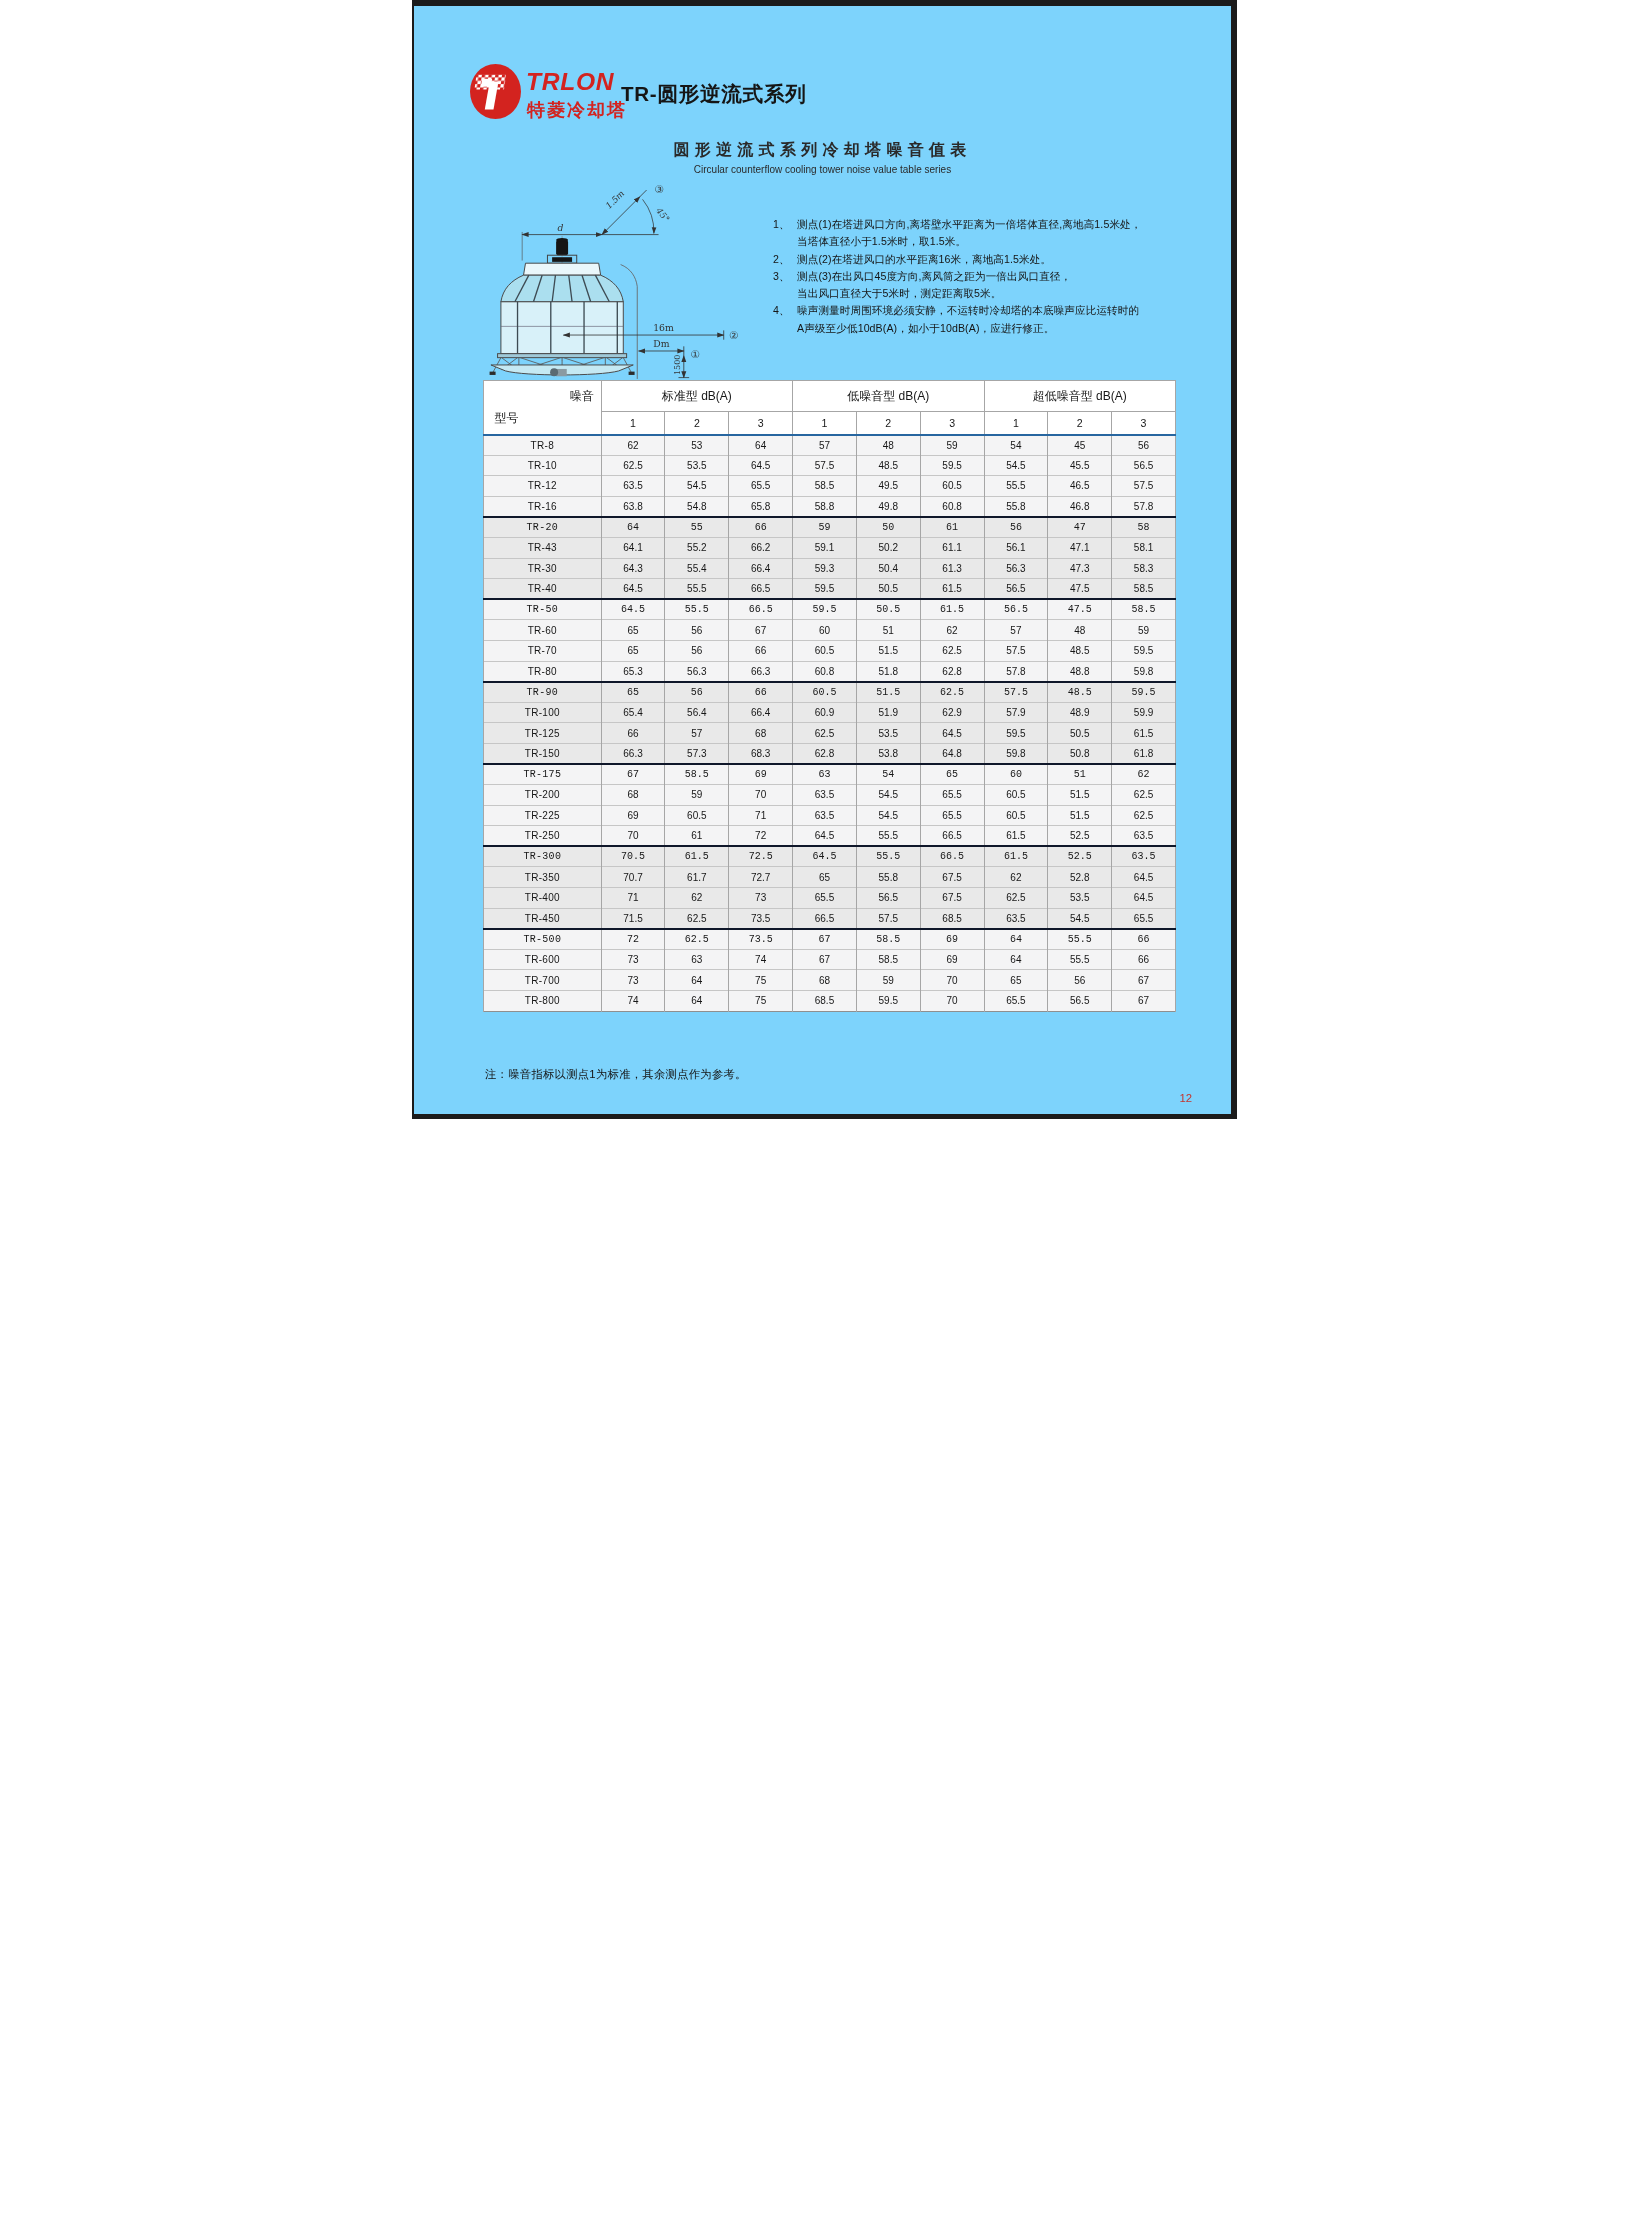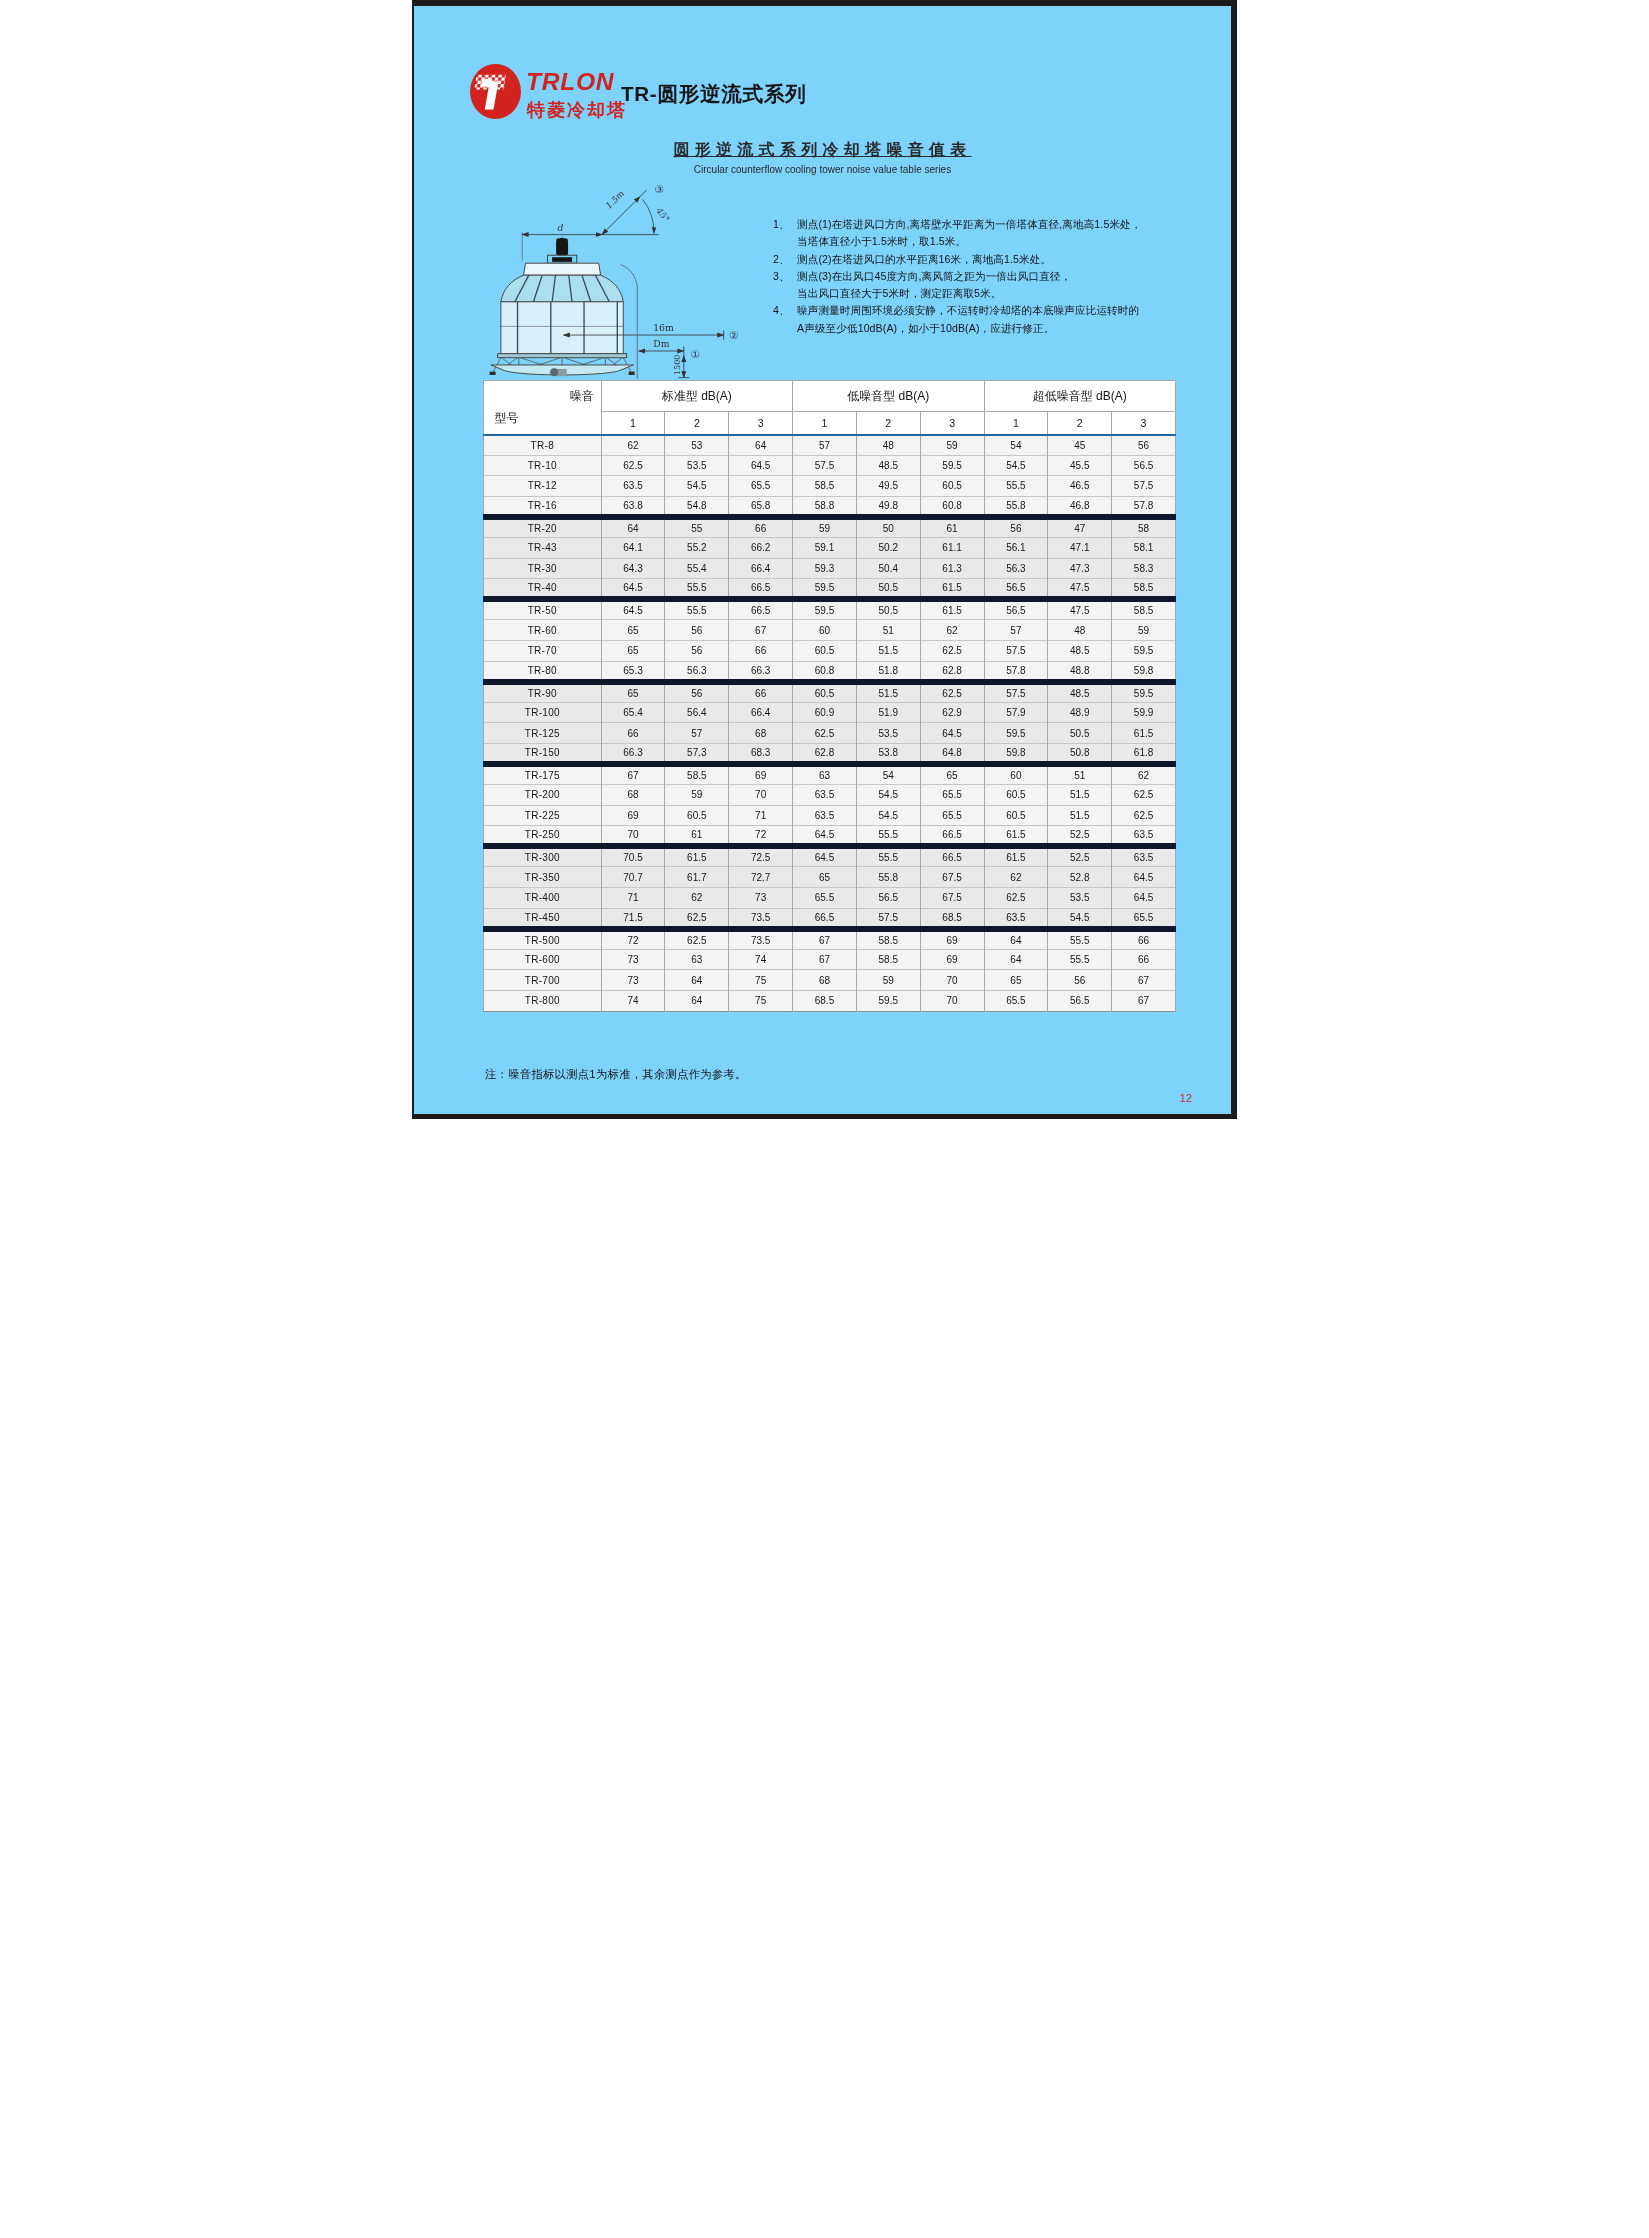--- a/index.html
+++ b/index.html
@@ -13,21 +13,21 @@
   
   .logo-ellipse { position:absolute; left:56px; top:58px; width:51px; height:55px; }
   .brand-name { position:absolute; left:112px; top:62px; font-size:24.6px; font-weight:900;
     font-style:italic; color:#d3231f; letter-spacing:0.7px; }
   .brand-cn { position:absolute; left:113px; top:92px; font-size:18px; font-weight:700;
     color:#d3231f; letter-spacing:2px; }
   .series-title { position:absolute; left:207px; top:74px; font-size:20.6px; font-weight:700;
     color:#151515; letter-spacing:0.7px;text-align:center; }
   
   .subtitle-cn { position:absolute; left:0; right:0; top:134px; text-align:center;
-    font-size:16px; font-weight:700; color:#2a2a2a; letter-spacing:5.3px;text-decoration:underline; }
+    font-size:16px; font-weight:700; color:#2a2a2a; letter-spacing:5.3px; }
   .subtitle-en { position:absolute; left:0; right:0; top:158px; text-align:center;
     font-size:10px; color:#2a2a2a; }
   
   .diagram { position:absolute; left:45px; top:170px; width:286px; height:205px; }
   
   .notes { position:absolute; left:359px; top:210px; width:432px; }
   .note { display:grid; grid-template-columns:24px 1fr; color:#151515; }
   .note .nnum { font-size:10.6px; line-height:17.3px; }
   .note .nline { font-size:10.6px; line-height:17.3px; letter-spacing:0.1px; }
   
@@ -42,21 +42,21 @@
   .noise-table thead { border-bottom:2.7px solid #2766a0; }
   .corner { position:relative; background:
      linear-gradient(to bottom right,
         transparent calc(50% - 0.7px), #9a9a9a calc(50% - 0.7px),
         #9a9a9a calc(50% + 0.7px), transparent calc(50% + 0.7px)); }
   .corner .t1 { position:absolute; top:6.6px; right:7px; font-size:12px; }
   .corner .t2 { position:absolute; bottom:6.6px; left:10.6px; font-size:12px; }
   .noise-table tbody td { height:20.6px; font-size:10px; background:#f4f4f5;
     border-top:1.3px solid #c6c6c6; border-bottom:none; }
   .noise-table tbody tr.shade td { background:#e9e9e9; }
-  .noise-table tbody tr.grp td { border-top:6px solid #0f172a; }
+  .noise-table tbody tr.grp td { border-top:2px solid #0f172a;font-family:Liberation Mono, monospace; }
   .noise-table tbody td.model { letter-spacing:0.3px; }
   
   .footer-note { position:absolute; left:71px; top:1061px; font-size:11.3px; color:#151515;
     letter-spacing:0.3px; }
   .page-num { position:absolute; right:39px; top:1086px; font-size:11.3px; color:#c4352d; }
   text { font-family:"DejaVu Serif", serif; fill:#333; }
 </style>
 </head>
 <body>
 

